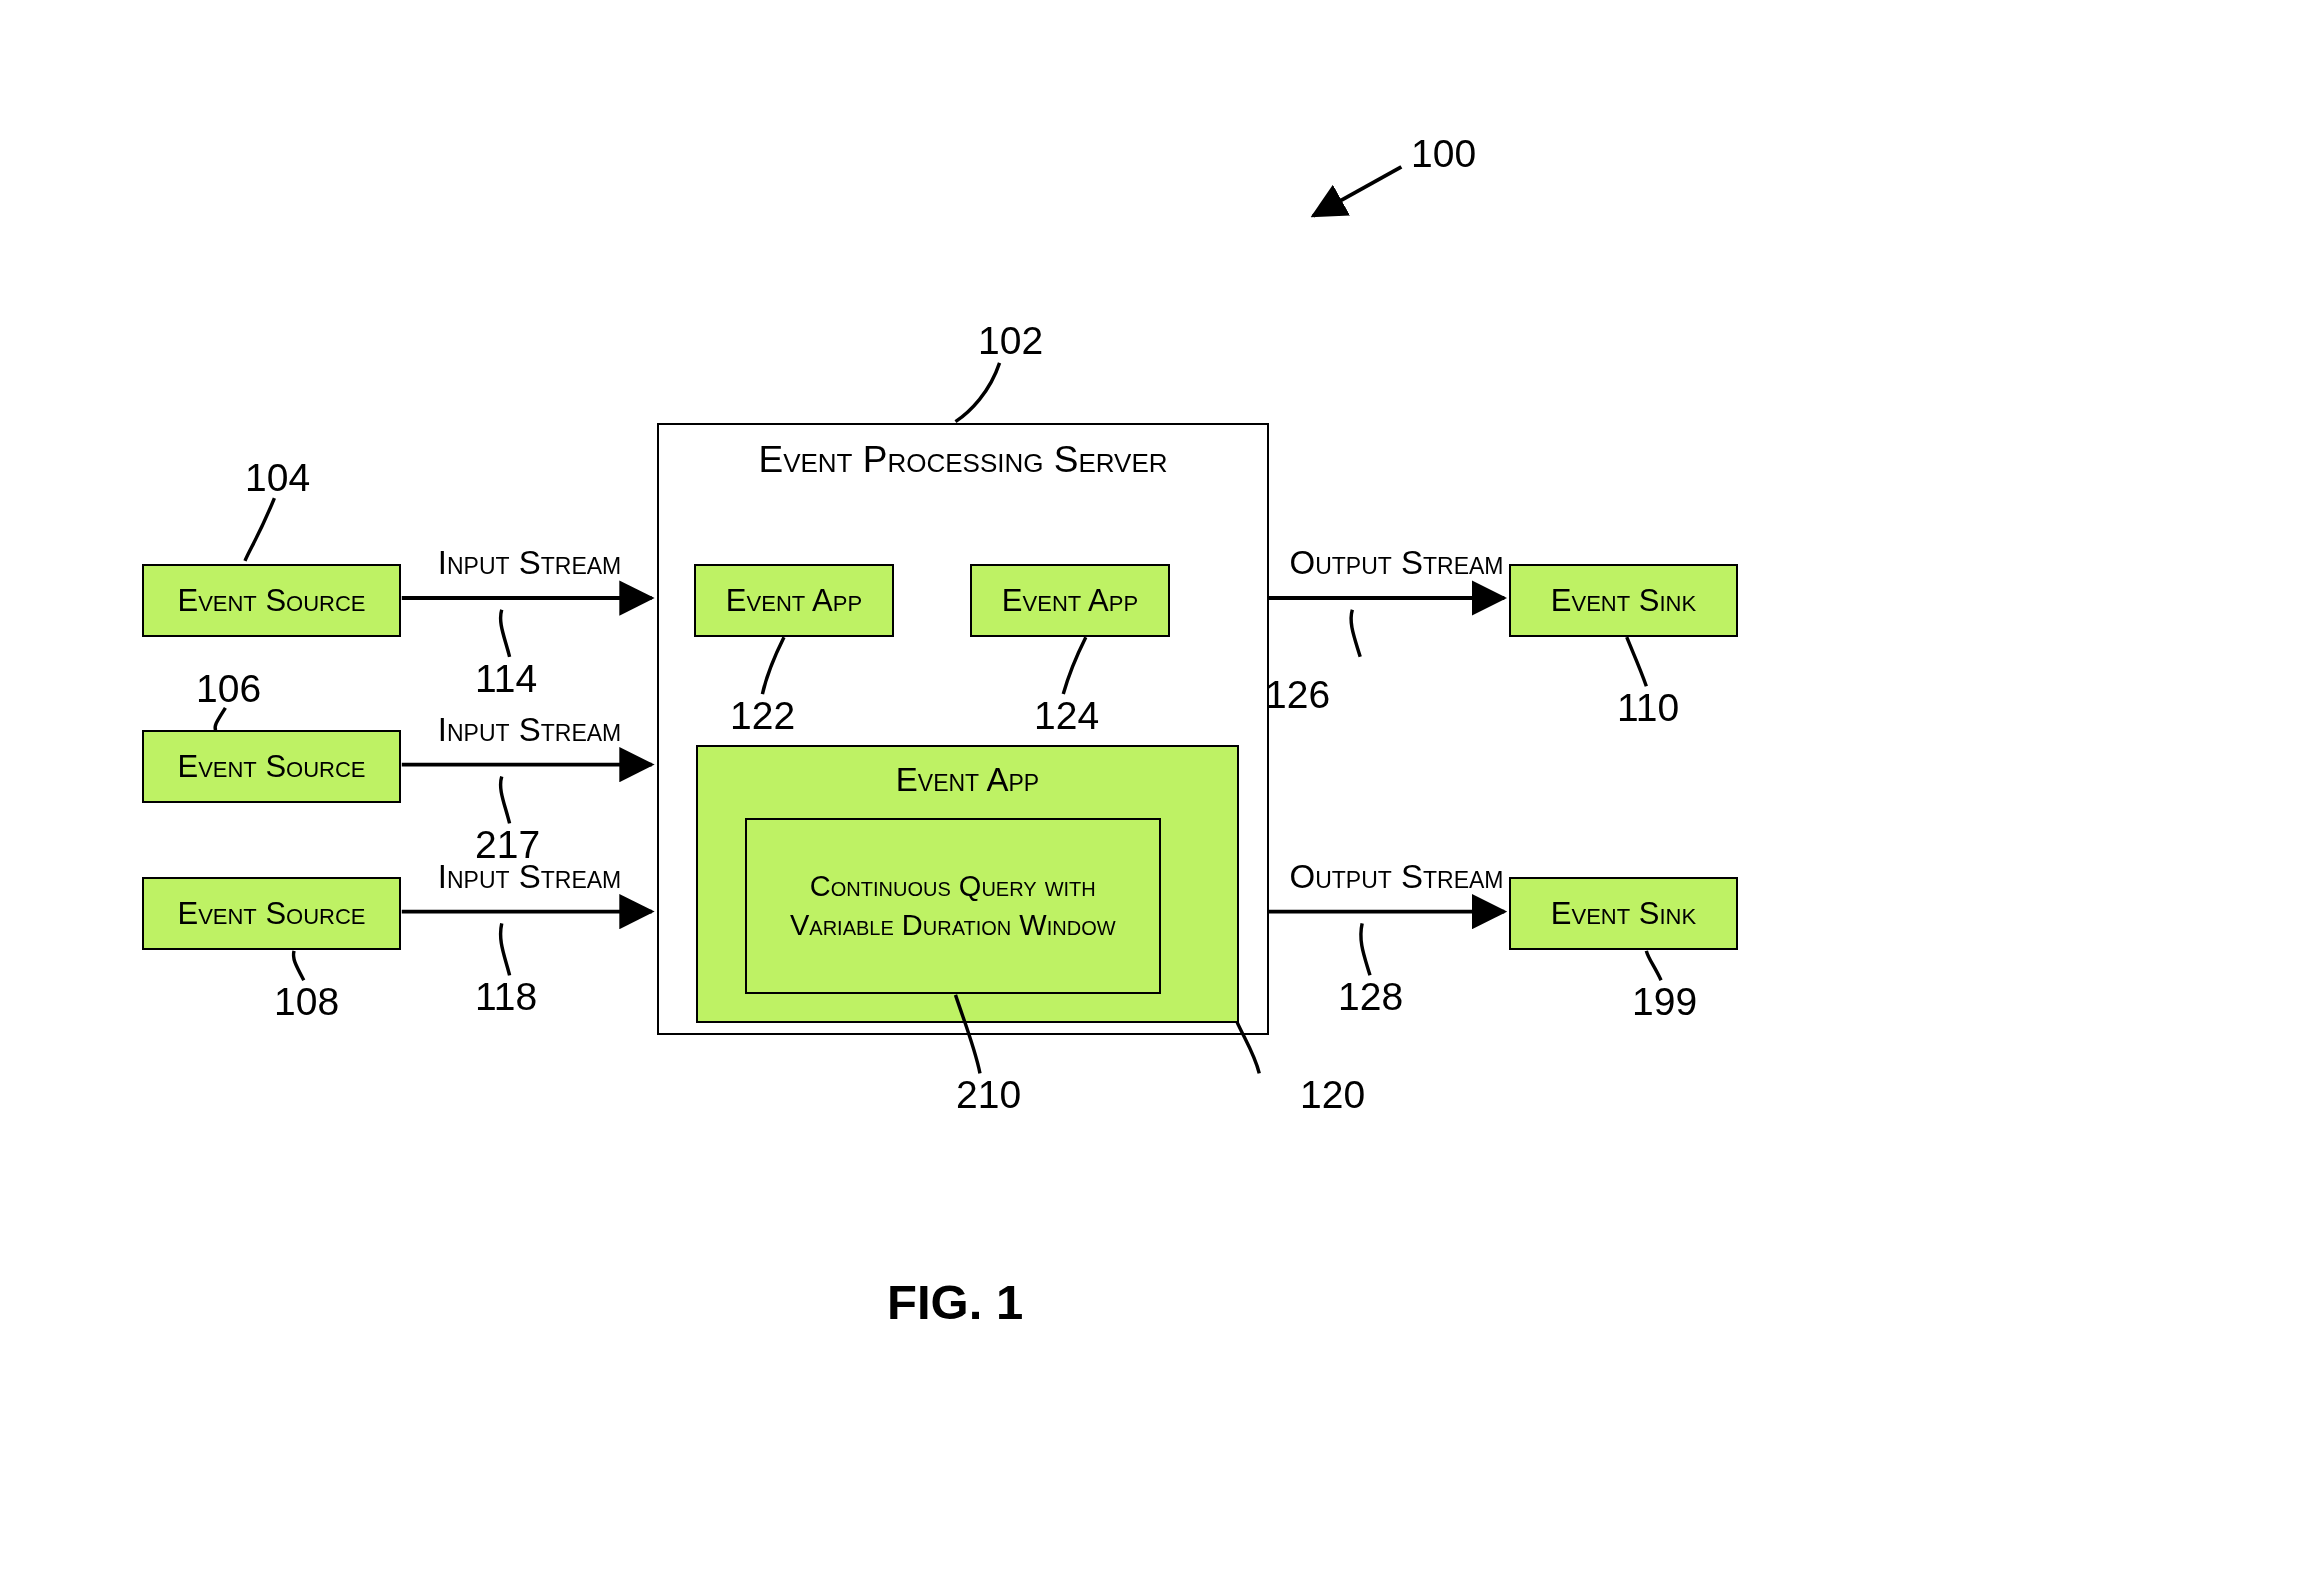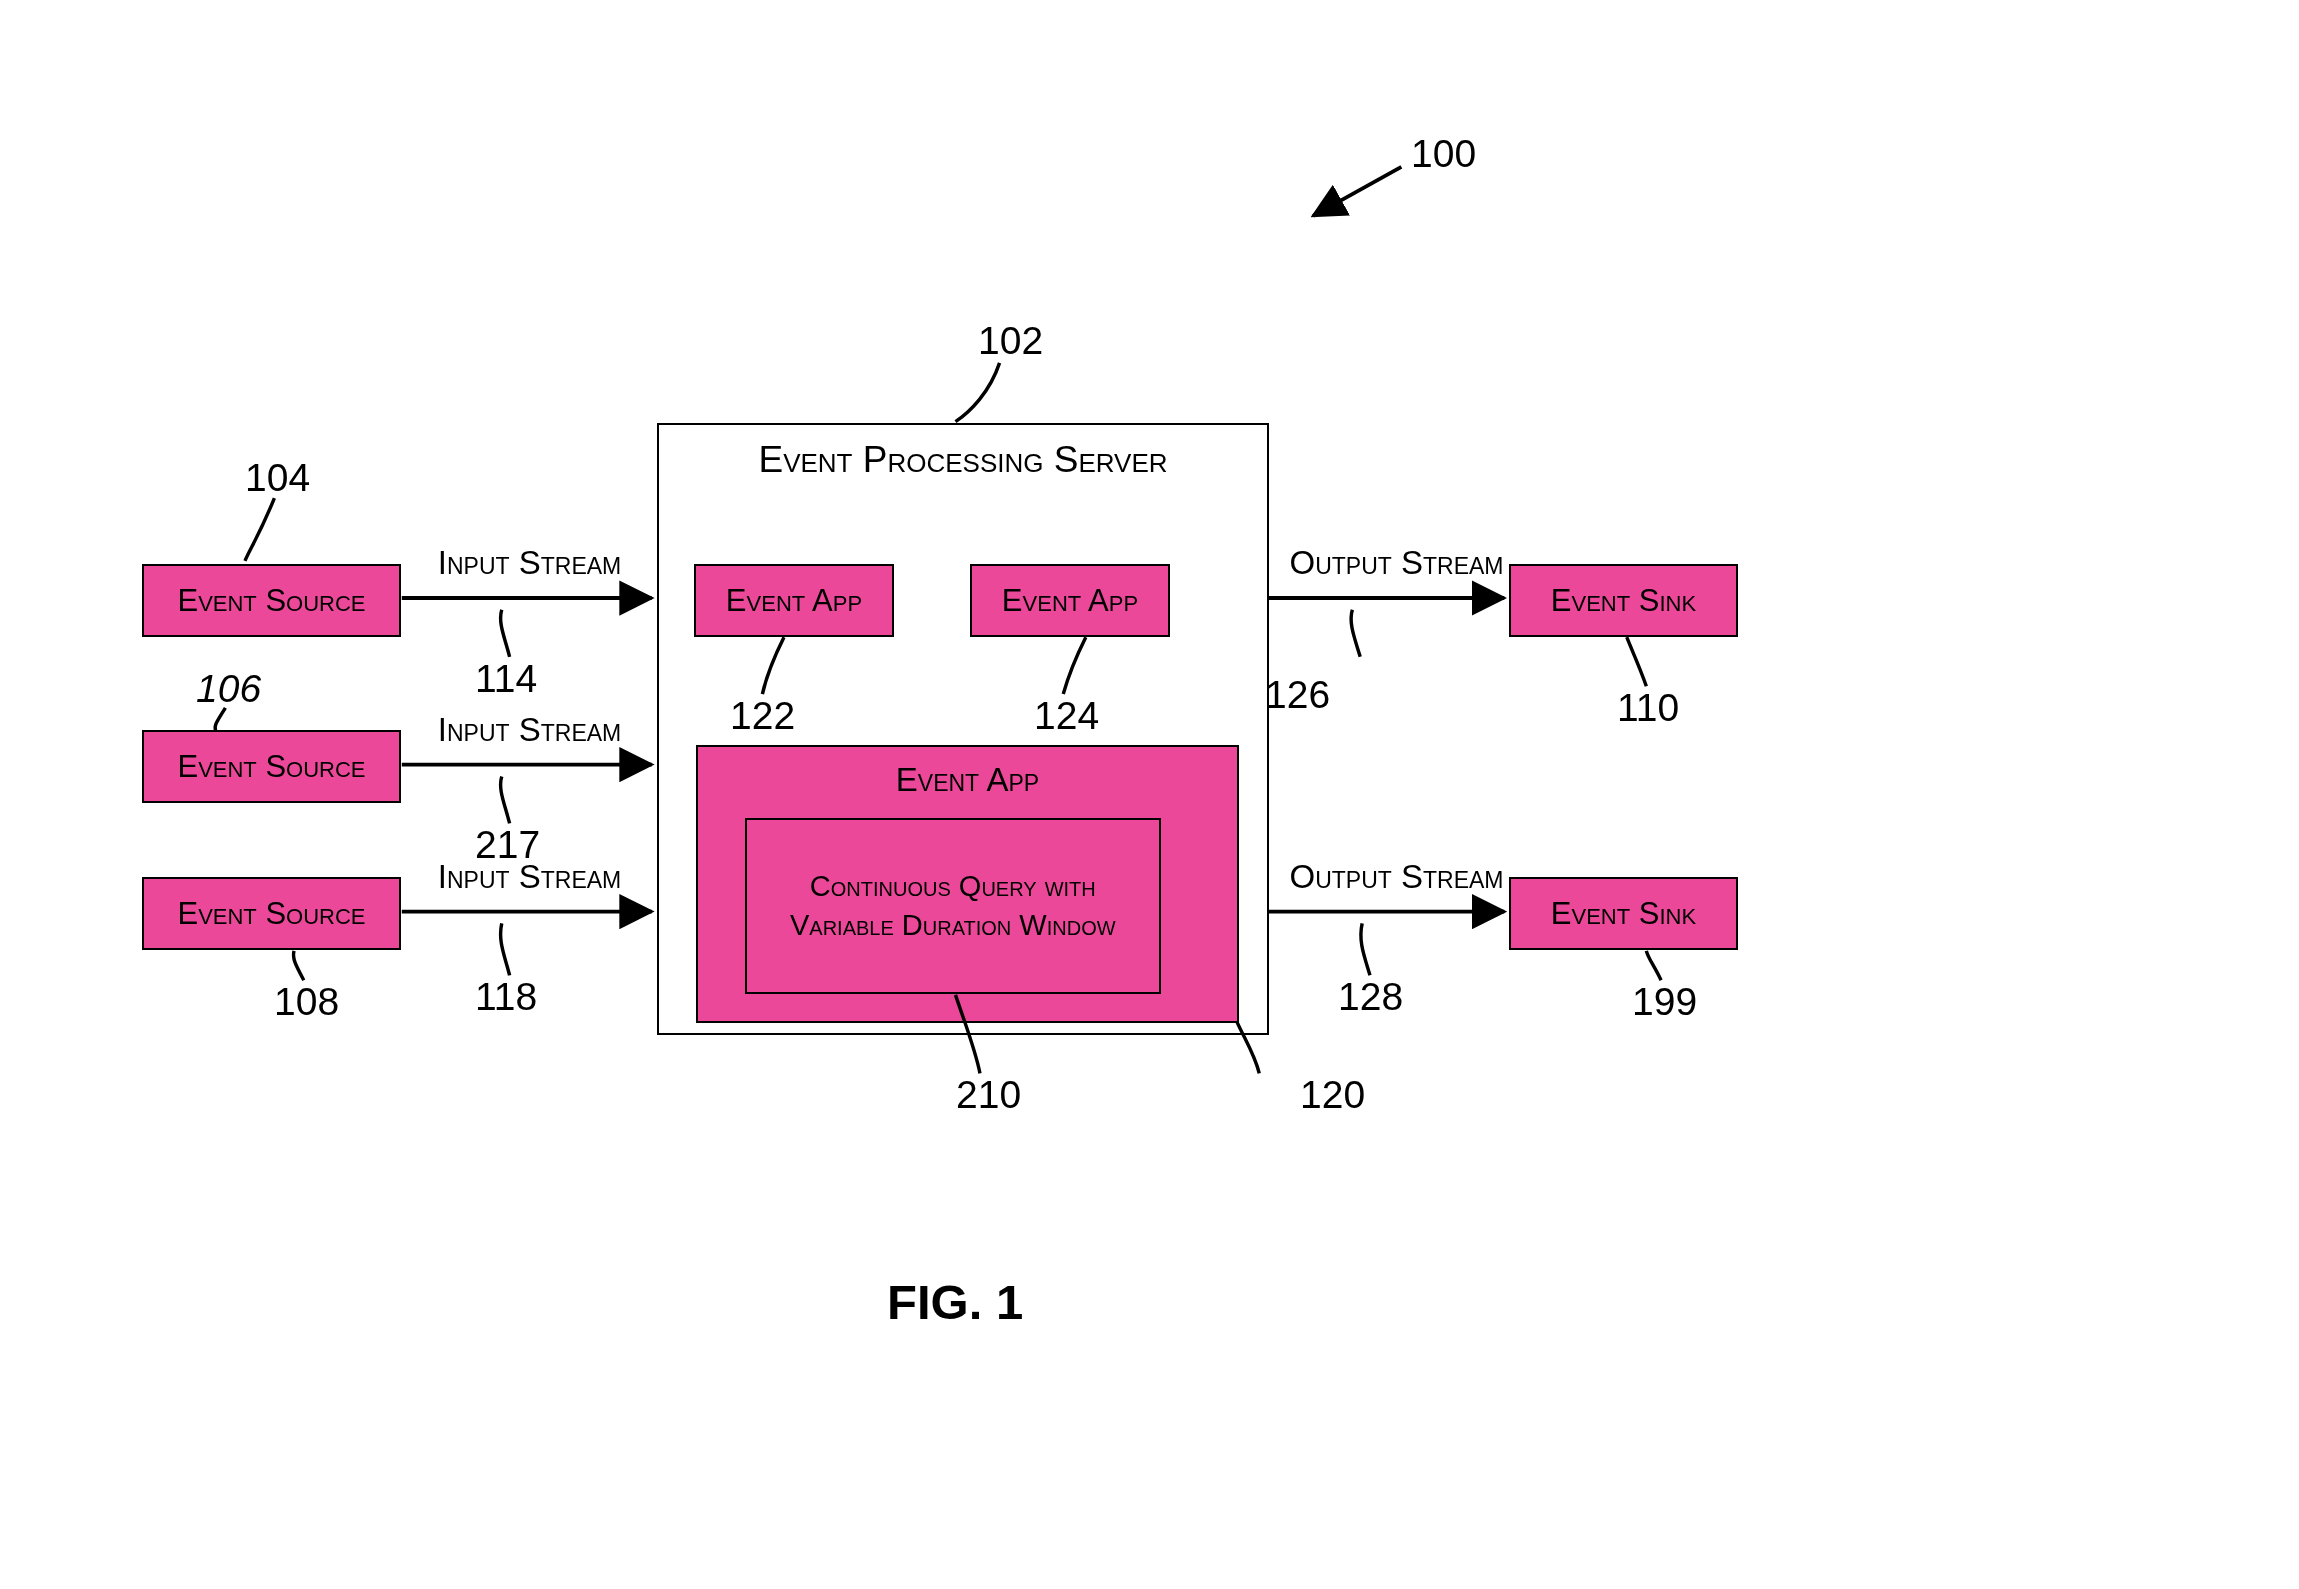--- a/index.html
+++ b/index.html
@@ -1,18 +1,18 @@
 <!DOCTYPE html>
 <html><head>
 <meta charset="utf-8">
 <style>
   html,body{margin:0;padding:0;}
   body{background:#fff;font-family:Arial,Helvetica,sans-serif;}
   .stage{position:relative;width:2299px;height:1590px;}
-  .box{position:absolute;border:2.9px solid #000;background:#ec4899;display:flex;align-items:center;justify-content:center;text-align:center;font-variant:small-caps;font-weight:400;}
+  .box{position:absolute;border:2.9px solid #000;background:#bef264;display:flex;align-items:center;justify-content:center;text-align:center;font-variant:small-caps;font-weight:400;}
   .server-box{position:absolute;border:2.9px solid #000;}
   .server-title{position:absolute;left:0;right:0;top:13.7px;text-align:center;font-variant:small-caps;font-size:37px;}
   .ref{position:absolute;font-size:39px;font-weight:400;}
   .label{position:absolute;font-variant:small-caps;font-size:33px;text-align:center;}
   .figcap{position:absolute;font-size:49px;font-weight:bold;}
   svg.overlay{position:absolute;left:0;top:0;pointer-events:none;}
 </style>
 </head>
 <body>
 
@@ -41,21 +41,21 @@
 
   <div class="label" style="left:412px;top:544px;width:235px;">Input Stream</div>
   <div class="label" style="left:412px;top:711px;width:235px;">Input Stream</div>
   <div class="label" style="left:412px;top:858px;width:235px;">Input Stream</div>
   <div class="label" style="left:1264px;top:544px;width:265px;">Output Stream</div>
   <div class="label" style="left:1264px;top:858px;width:265px;">Output Stream</div>
 
   <div class="ref" style="left:1411px;top:132px;text-align:center;">100</div>
   <div class="ref" style="left:978px;top:319px;">102</div>
   <div class="ref" style="left:245px;top:456px;">104</div>
-  <div class="ref" style="left:196px;top:667px;font-style:italic;">106</div>
+  <div class="ref" style="left:196px;top:667px;">106</div>
   <div class="ref" style="left:274px;top:980px;">108</div>
   <div class="ref" style="left:475px;top:657px;">114</div>
   <div class="ref" style="left:475px;top:823px;">217</div>
   <div class="ref" style="left:475px;top:975px;">118</div>
   <div class="ref" style="left:730px;top:694px;">122</div>
   <div class="ref" style="left:1034px;top:694px;">124</div>
   <div class="ref" style="left:1300px;top:1073px;">120</div>
   <div class="ref" style="left:956px;top:1073px;">210</div>
   <div class="ref" style="left:1265px;top:657px;margin-top:16px;">126</div>
   <div class="ref" style="left:1338px;top:975px;">128</div>

